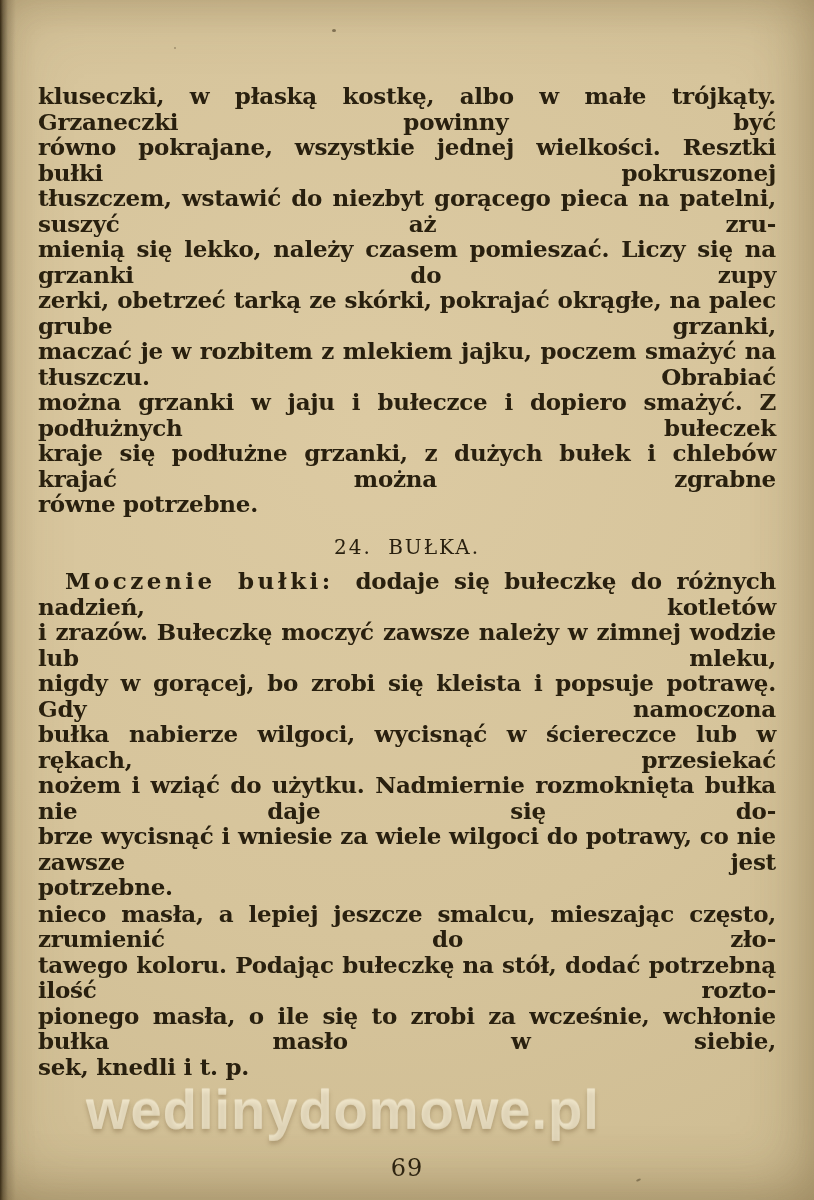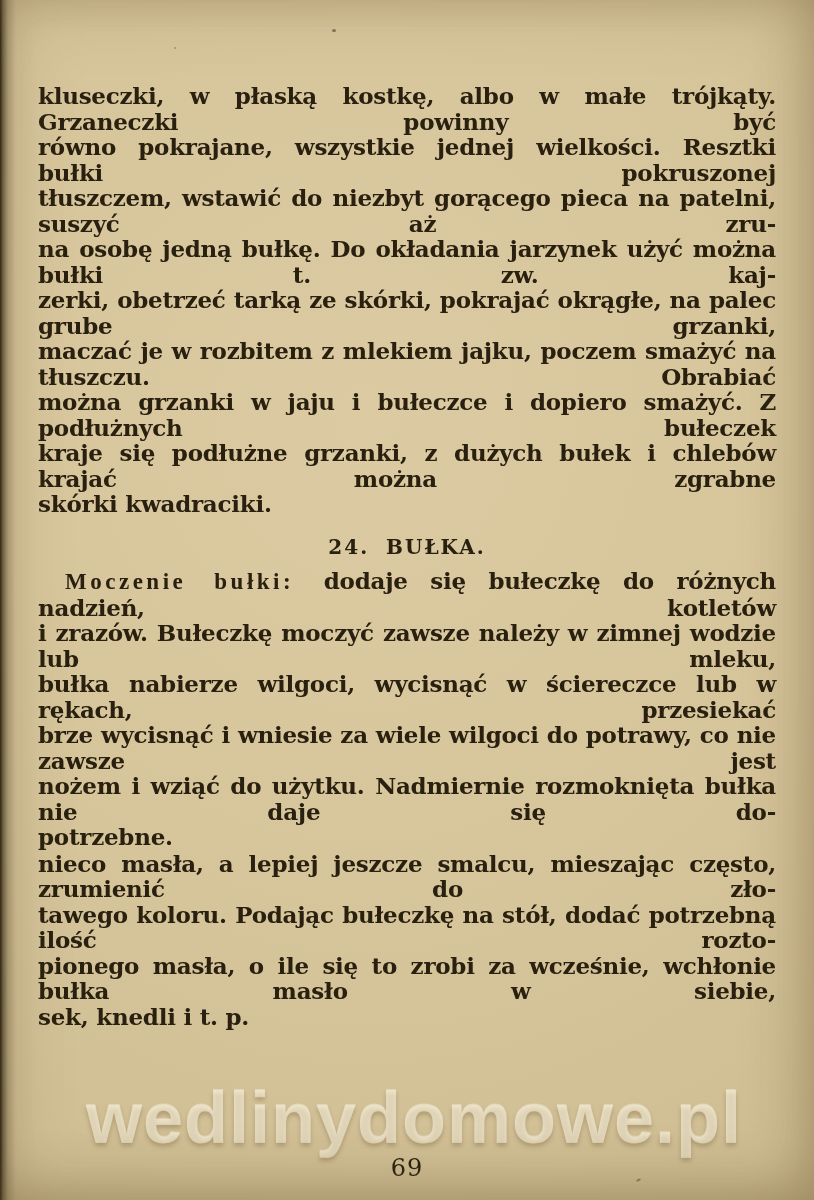--- a/index.html
+++ b/index.html
@@ -31,21 +31,21 @@
   }
   .speck{position:absolute;border-radius:50%;background:rgba(60,48,28,0.55);z-index:4;}
   .speck.s1{left:332px;top:29px;width:4px;height:3px;}
   .speck.s2{left:174px;top:47px;width:2px;height:2px;background:rgba(60,48,28,0.35);}
   .speck.s3{left:636px;top:1179px;width:5px;height:2px;transform:rotate(-25deg);background:rgba(60,48,28,0.45);}
   .speck.s4{left:745px;top:300px;width:2px;height:2px;background:rgba(60,48,28,0.3);}
 
   .watermark{
     position:absolute;left:86px;top:1082px;z-index:1;
     font-family:"Liberation Sans", sans-serif;
-    font-weight:700;font-size:72px;line-height:1;letter-spacing:1px;
+    font-weight:700;font-size:56px;line-height:1;letter-spacing:1px;
     color:rgba(243,235,210,0.62);
     text-shadow:0 3px 4px rgba(120,98,60,0.38), 0 -1px 1px rgba(255,250,235,0.45);
     pointer-events:none;
     white-space:nowrap;
   }
 
   .text-block{
     position:absolute;left:38px;right:38px;top:83px;z-index:2;
     color:var(--ink,#29200f);
   }
@@ -58,25 +58,24 @@
     text-align:justify;
     text-align-last:justify;
     white-space:normal;
   }
   .line.para-end{text-align-last:left;}
   .line.indent{text-indent:27px;}
   .lead{
     letter-spacing:3.5px;
     word-spacing:4px;
     margin-right:7px;
-    font-family:Liberation Serif, serif;
   }
   .heading{
     margin:18px 0 0 0;
-    font-weight:700;
+    font-weight:400;
     font-size:20px;
     line-height:25.5px;
     text-align:center;
     letter-spacing:2px;
     word-spacing:8px;
     color:var(--ink,#29200f);
   }
   .heading + .paragraph{margin-top:8px;}
   .paragraph + .paragraph{margin-top:1px;}
 
@@ -93,34 +92,35 @@
 <body>
 
 <div class="page">
   <div class="watermark">wedlinydomowe.pl</div>
 
   <div class="text-block">
       <div class="paragraph">
         <div class="line">kluseczki, w płaską kostkę, albo w małe trójkąty.  Grzaneczki powinny być</div>
         <div class="line">równo pokrajane, wszystkie jednej wielkości.  Resztki bułki pokruszonej</div>
         <div class="line">tłuszczem, wstawić do niezbyt gorącego pieca na patelni, suszyć aż zru-</div>
-        <div class="line">na osobę jedną bułkę.  Do okładania jarzynek użyć można bułki t. zw. kaj-</div>
+        <div class="line">mienią się lekko, należy czasem pomieszać.  Liczy się na grzanki do zupy</div>
         <div class="line">zerki, obetrzeć tarką ze skórki, pokrajać okrągłe, na palec grube grzanki,</div>
         <div class="line">maczać je w rozbitem z mlekiem jajku, poczem smażyć na tłuszczu. Obrabiać</div>
         <div class="line">można grzanki w jaju i bułeczce i dopiero smażyć.  Z podłużnych bułeczek</div>
         <div class="line">kraje się podłużne grzanki, z dużych bułek i chlebów krajać można zgrabne</div>
-        <div class="line para-end">skórki  kwadraciki.</div>
+        <div class="line para-end">równe  potrzebne.</div>
       </div>
       <div class="heading">24. BUŁKA.</div>
       <div class="paragraph">
         <div class="line indent"><span class="lead">Moczenie bułki:</span> <span>dodaje się bułeczkę do różnych nadzień, kotletów</span></div>
         <div class="line">i zrazów.  Bułeczkę moczyć zawsze należy w zimnej wodzie lub mleku,</div>
+        <div class="line">nigdy w gorącej, bo zrobi się kleista i popsuje potrawę.  Gdy namoczona</div>
         <div class="line">bułka nabierze wilgoci, wycisnąć w ściereczce lub w rękach, przesiekać</div>
+        <div class="line">nożem i wziąć do użytku. Nadmiernie rozmoknięta bułka nie daje się do-</div>
         <div class="line">brze wycisnąć i wniesie za wiele wilgoci do potrawy, co nie zawsze jest</div>
-        <div class="line">nożem i wziąć do użytku. Nadmiernie rozmoknięta bułka nie daje się do-</div>
         <div class="line para-end">potrzebne.</div>
       </div>
       <div class="paragraph">
         <div class="line">nieco masła, a lepiej jeszcze smalcu, mieszając często, zrumienić do zło-</div>
         <div class="line">tawego koloru.  Podając bułeczkę na stół, dodać potrzebną ilość rozto-</div>
         <div class="line">pionego masła, o ile się to zrobi za wcześnie, wchłonie bułka masło w siebie,</div>
         <div class="line para-end">sek, knedli i t. p.</div>
       </div>
     </div>
 

